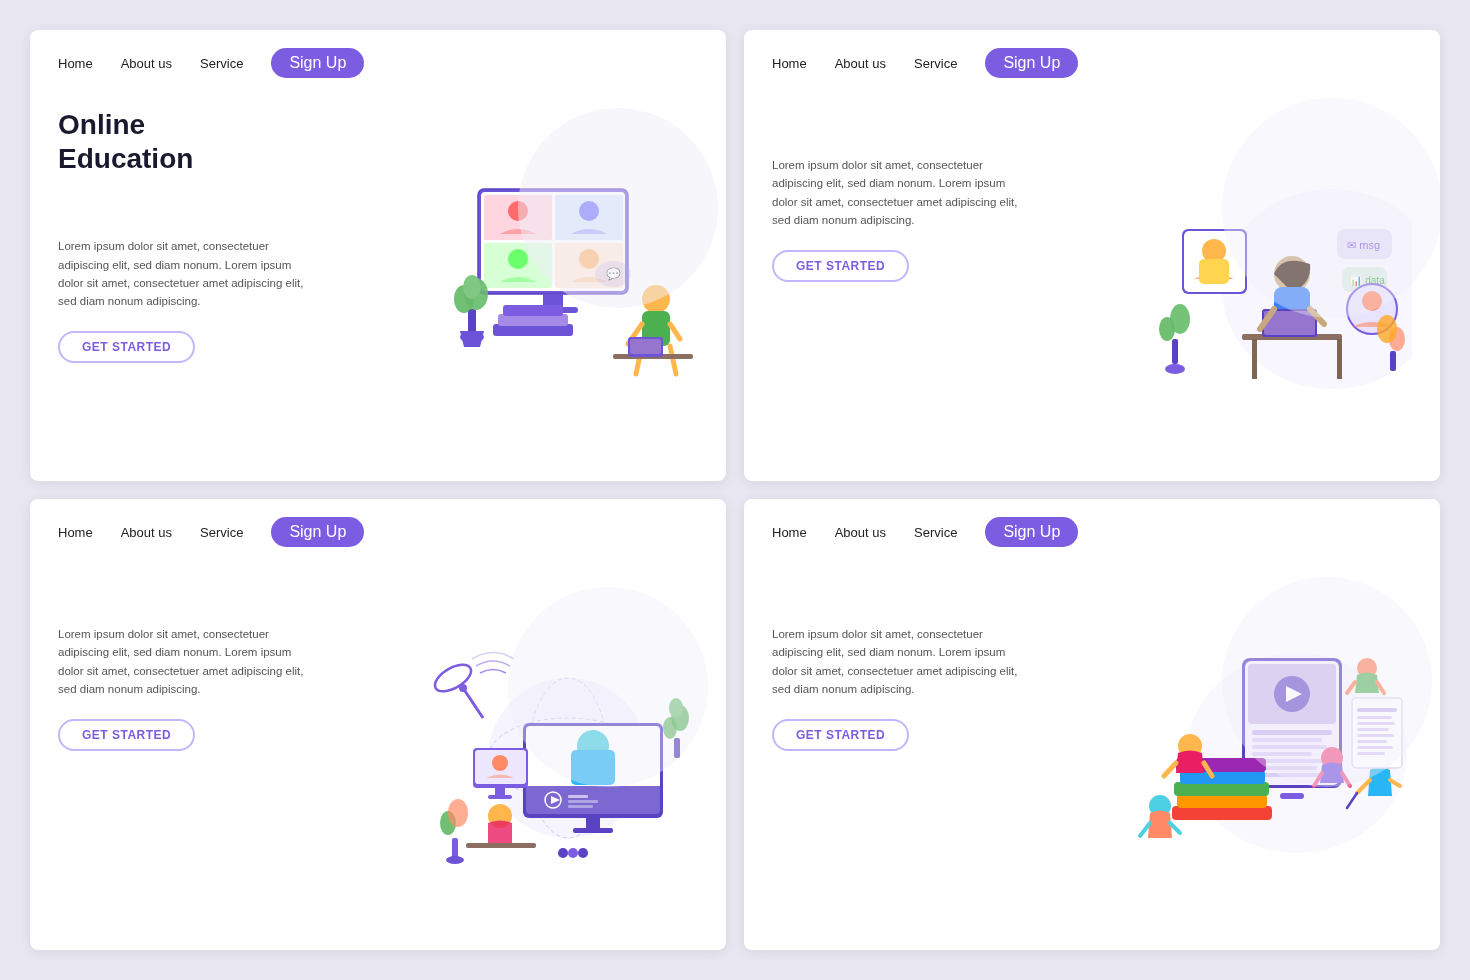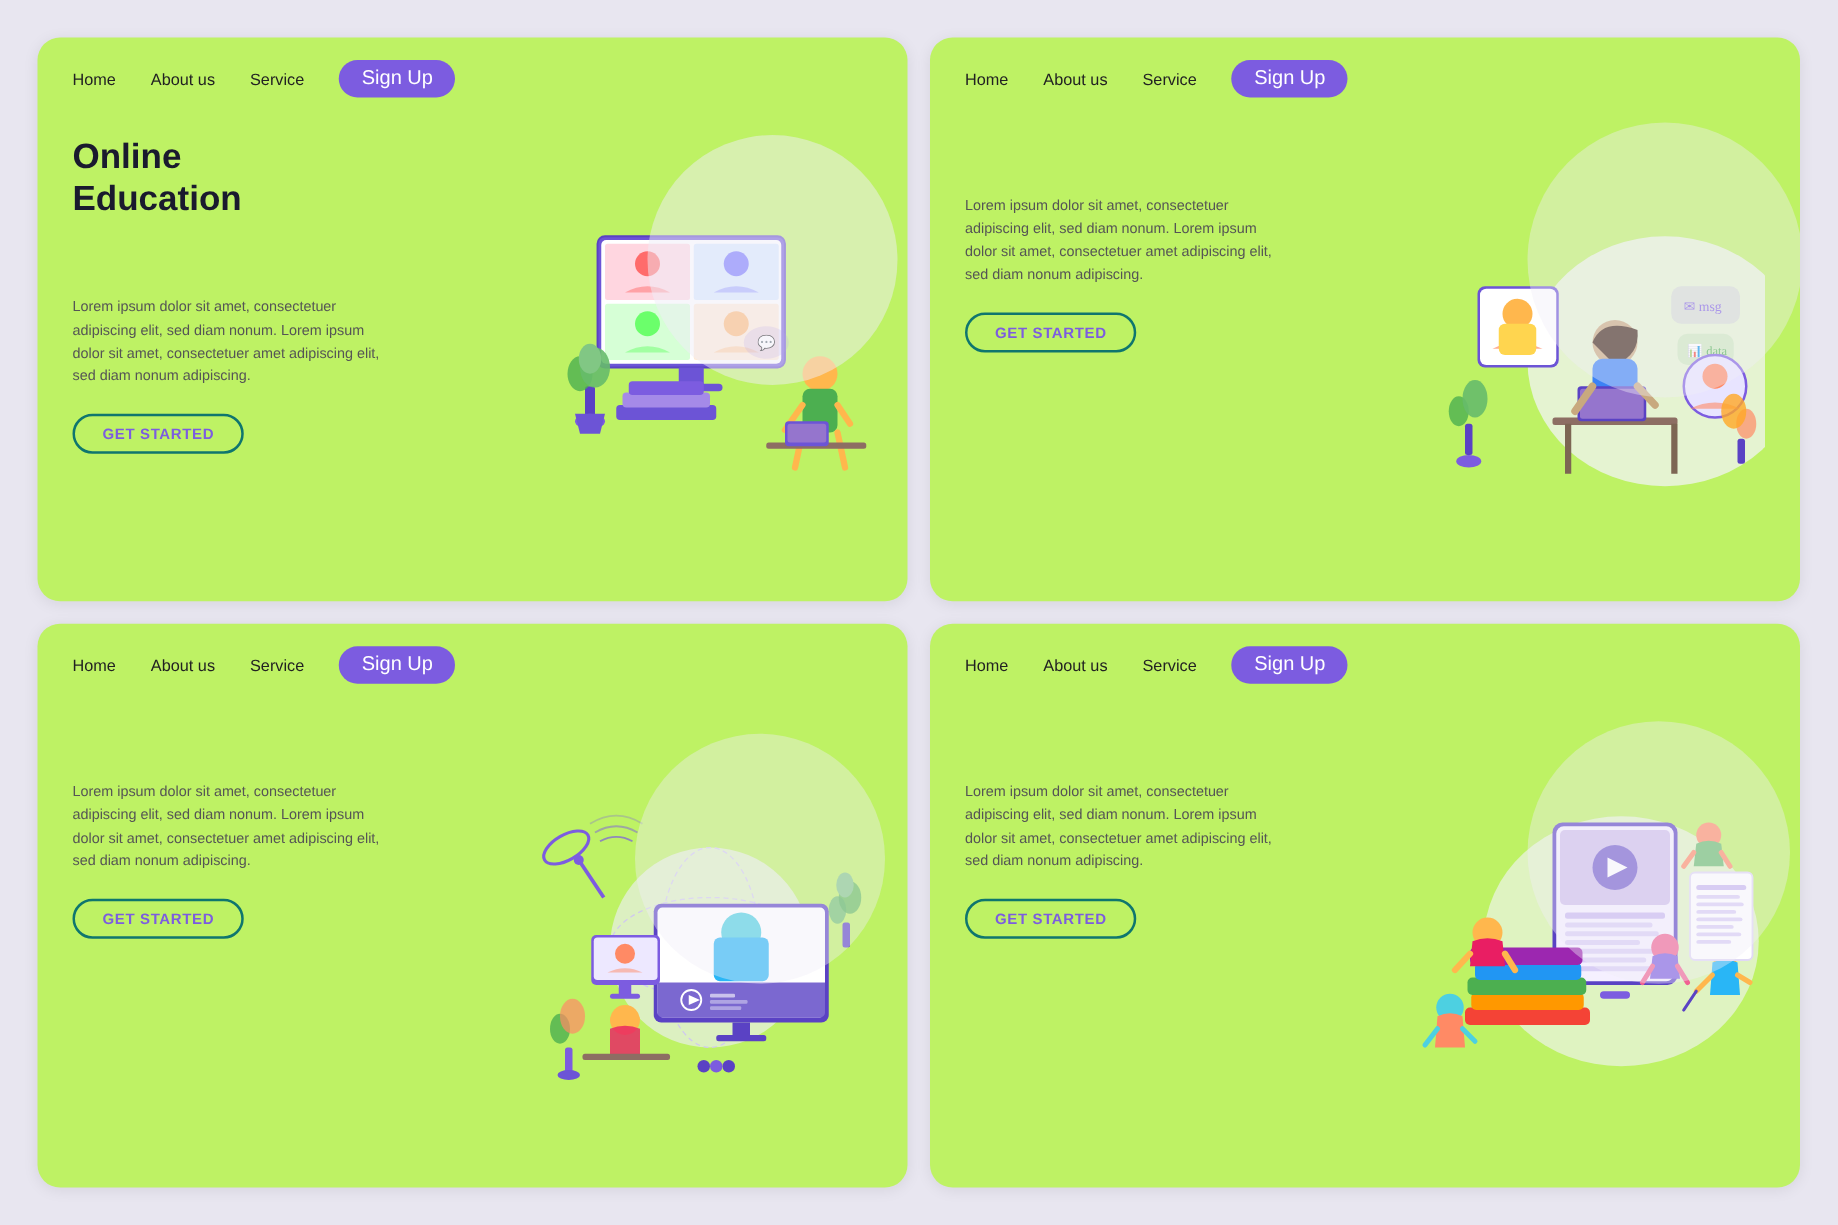--- a/index.html
+++ b/index.html
@@ -16,22 +16,22 @@
     .grid {
       display: grid;
       grid-template-columns: 1fr 1fr;
       grid-template-rows: 1fr 1fr;
       gap: 18px;
       padding: 30px;
       width: 100%;
       height: 100%;
     }
     .card {
-      background: #bef264;
-      border-radius: 18px;
+      background: #ffffff;
+      border-radius: 8px;
       overflow: hidden;
       position: relative;
       display: flex;
       flex-direction: column;
       box-shadow: 0 2px 12px rgba(0,0,0,0.08);
     }
     .nav {
       display: flex;
       align-items: center;
       gap: 28px;
@@ -77,38 +77,37 @@
       font-size: 11.5px;
       color: #555;
       line-height: 1.6;
       max-width: 260px;
       margin-bottom: 20px;
       margin-top: 48px;
     }
     .btn-get-started {
       display: inline-block;
       background: transparent;
-      border: 2px solid #0f766e;
+      border: 2px solid #c4b5fd;
       color: #7c5ce0;
       border-radius: 20px;
       padding: 7px 22px;
       font-size: 12px;
       font-weight: 600;
       cursor: pointer;
       width: fit-content;
       text-transform: uppercase;
       letter-spacing: 0.5px;
     }
     .illustration {
       flex: 1;
       display: flex;
       align-items: center;
       justify-content: flex-end;
       position: relative;
-      font-family: Liberation Serif, serif;
     }
 
     
     .blob {
       position: absolute;
       border-radius: 50%;
       background: #f0eef8;
       z-index: 0;
     }
   </style>

